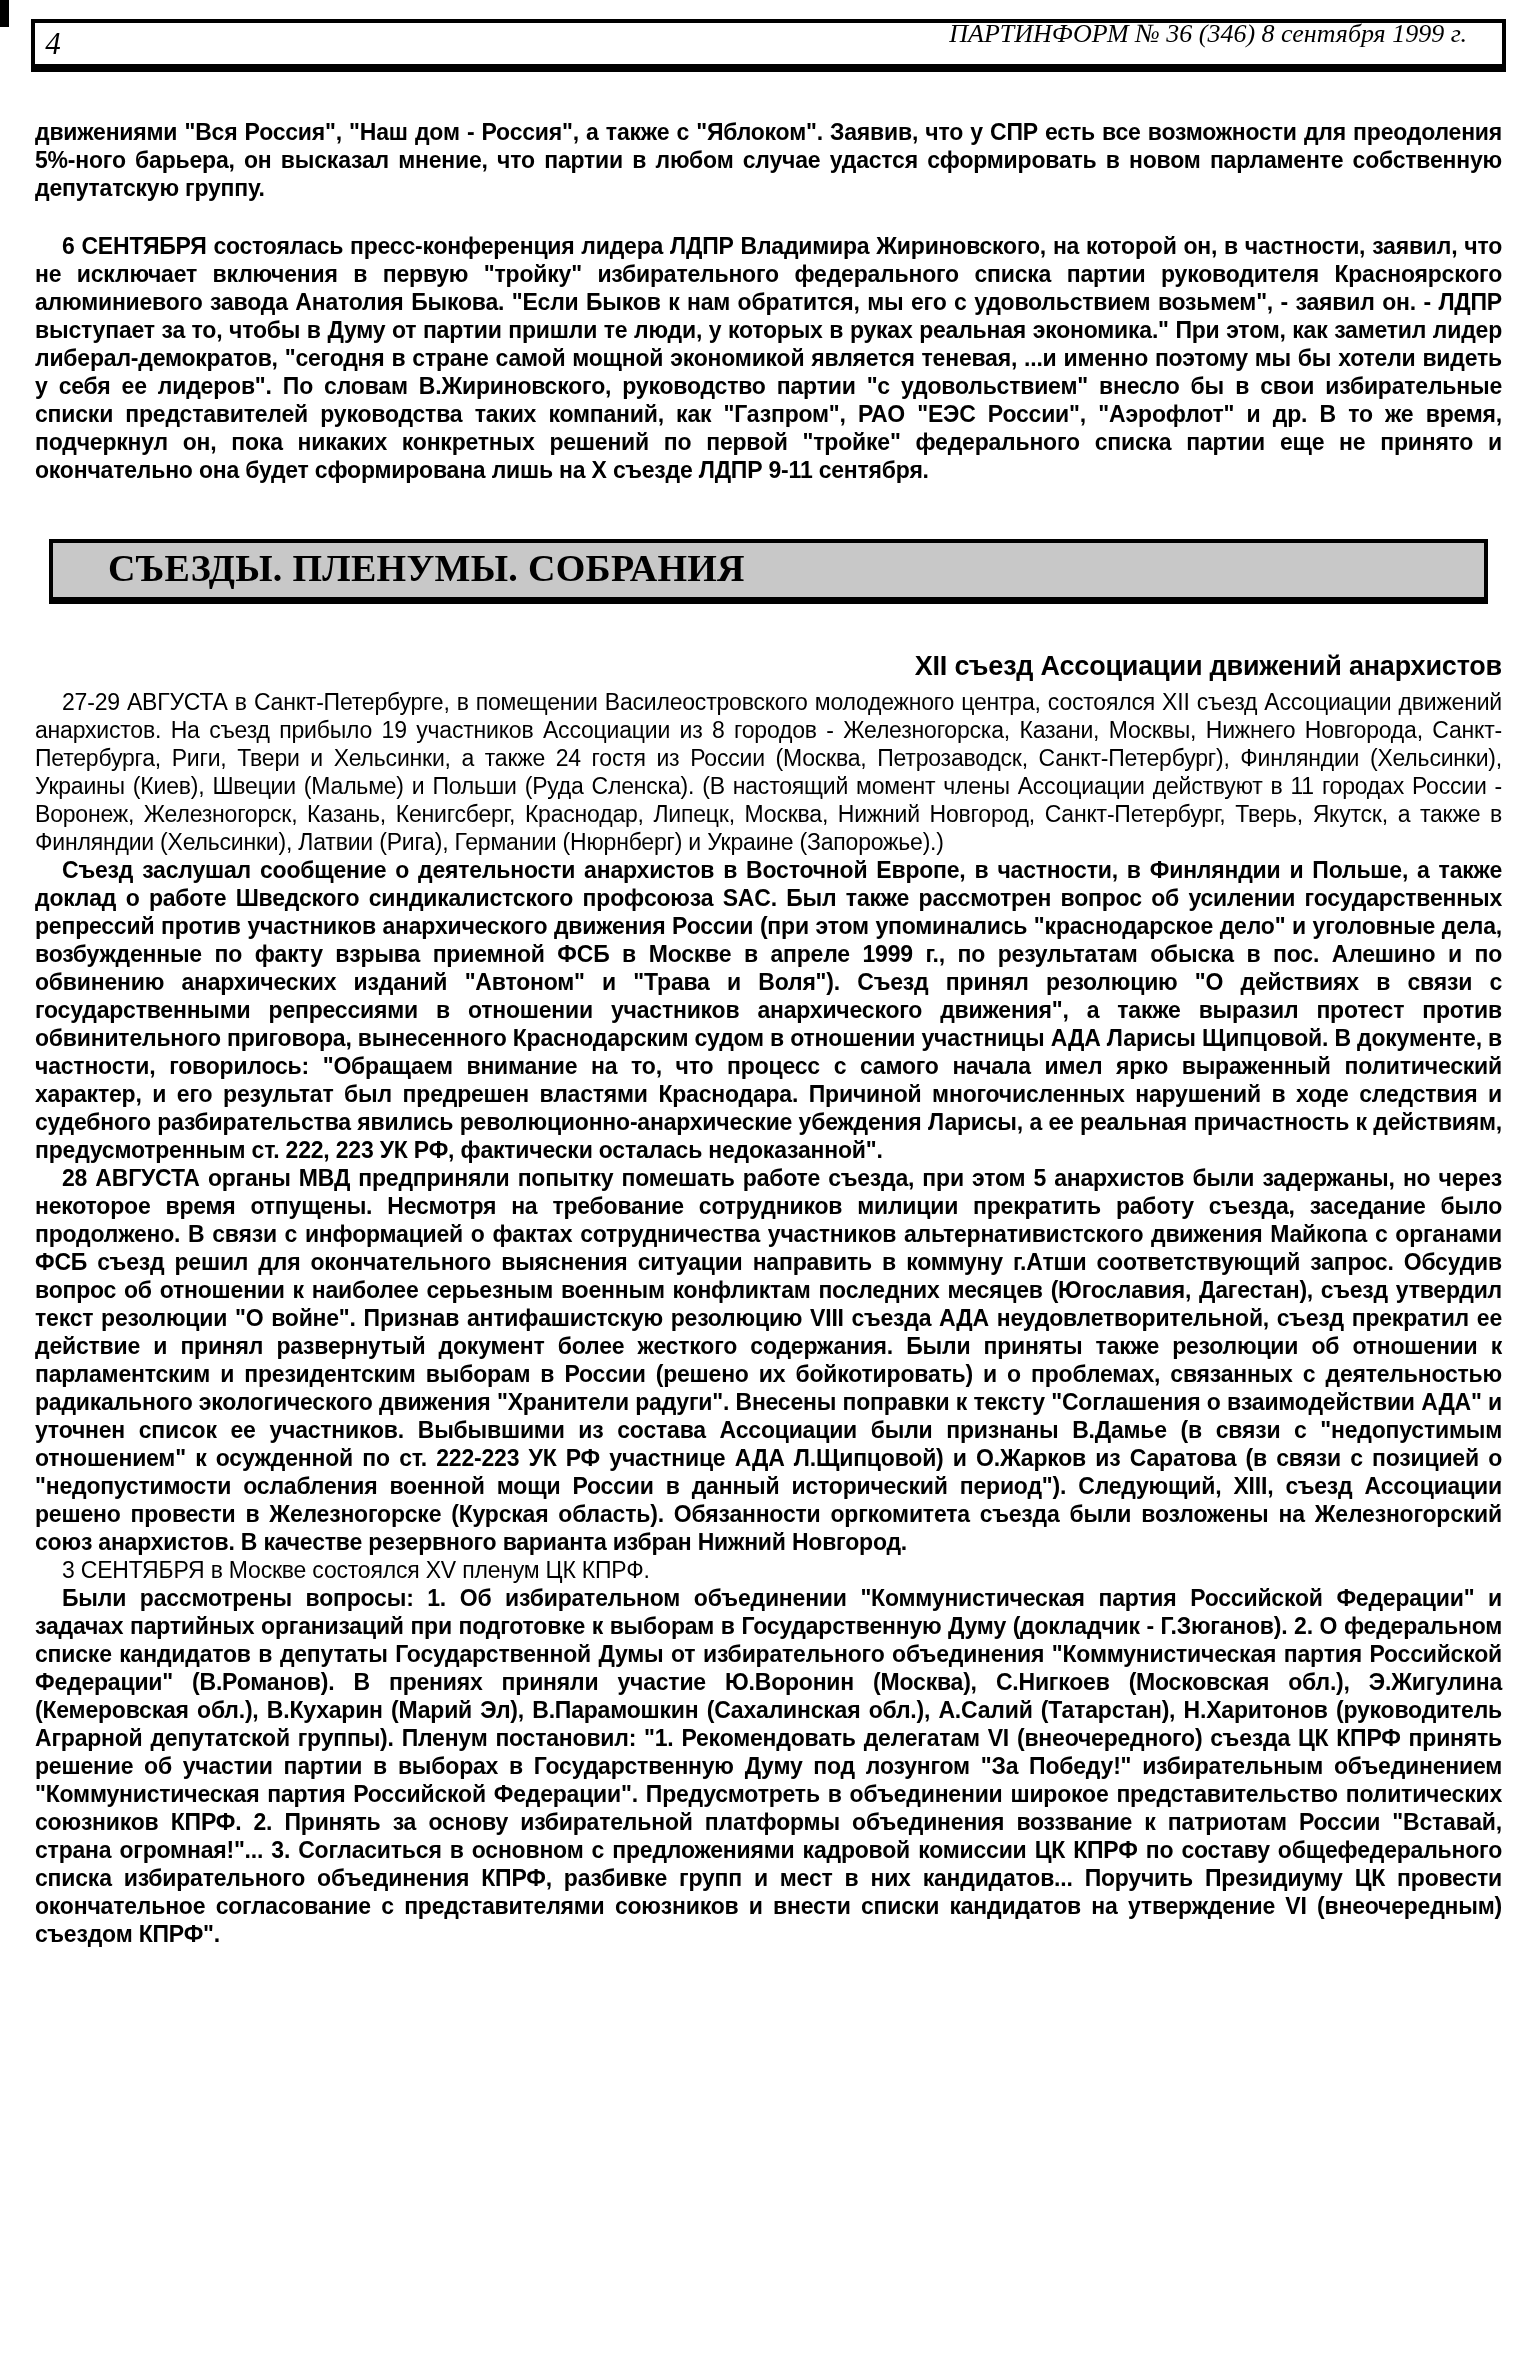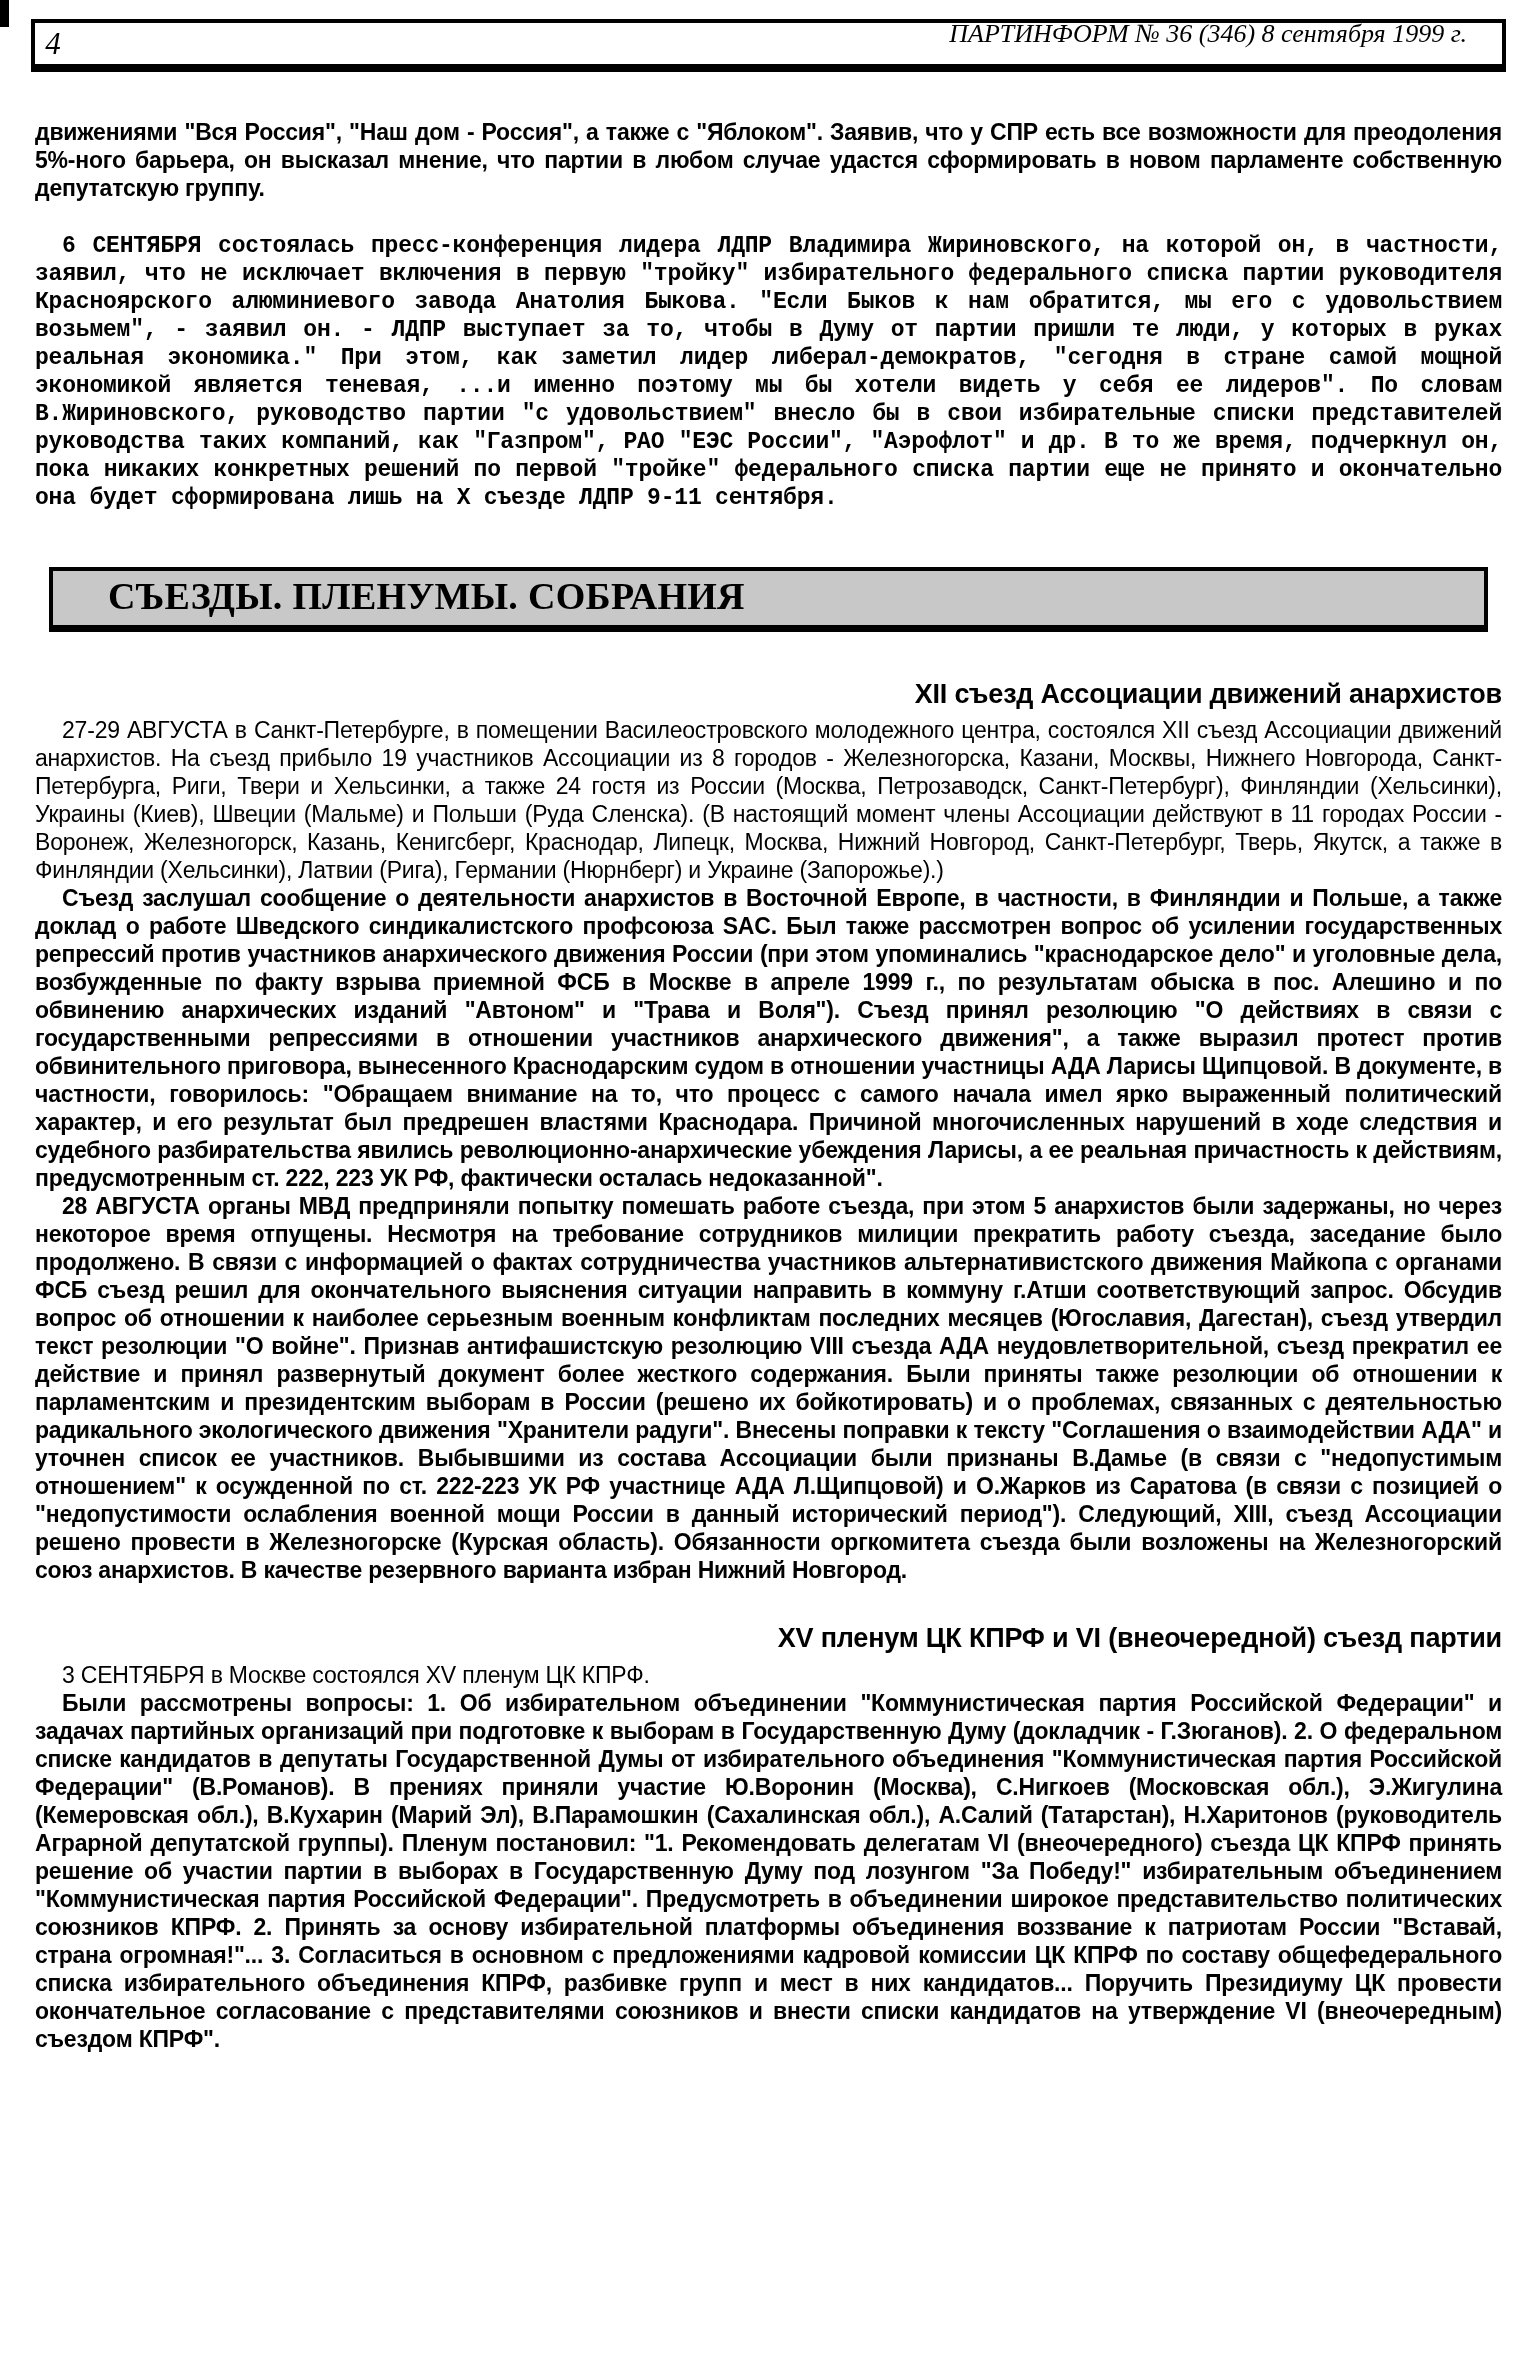--- a/index.html
+++ b/index.html
@@ -52,21 +52,21 @@
     font-size: 23px;
     line-height: 28px;
     letter-spacing: -0.2px;
     text-align: justify;
     font-stretch: condensed;
   }
   .content p { margin: 0; }
   .para.cont { text-indent: 0; }
   .para.ind { text-indent: 27px; }
   .para.reg { font-weight: 400; }
-  .gap-top { margin-top: 29.5px !important; font-family: Liberation Mono, monospace; }
+  .gap-top { margin-top: 29.5px !important; }
   
   .section-bar {
     margin: 55px 14px 0 14px;
     background: #c8c8c8;
     border: 4.5px solid #000;
     border-bottom-width: 7px;
     padding: 5.1px 13px 7.7px 55px;
     text-align: left;
     text-indent: 0;
   }
@@ -112,21 +112,20 @@
     </div>
 
     <h2 class="article-heading">XII съезд Ассоциации движений анархистов</h2>
 
     <p class="para reg ind">27-29 АВГУСТА в Санкт-Петербурге, в помещении Василеостровского молодежного центра, состоялся XII съезд Ассоциации движений анархистов. На съезд прибыло 19 участников Ассоциации из 8 городов - Железногорска, Казани, Москвы, Нижнего Новгорода, Санкт-Петербурга, Риги, Твери и Хельсинки, а также 24 гостя из России (Москва, Петрозаводск, Санкт-Петербург), Финляндии (Хельсинки), Украины (Киев), Швеции (Мальме) и Польши (Руда Сленска). (В настоящий момент члены Ассоциации действуют в 11 городах России - Воронеж, Железногорск, Казань, Кенигсберг, Краснодар, Липецк, Москва, Нижний Новгород, Санкт-Петербург, Тверь, Якутск, а также в Финляндии (Хельсинки), Латвии (Рига), Германии (Нюрнберг) и Украине (Запорожье).)</p>
 
     <p class="para ind">Съезд заслушал сообщение о деятельности анархистов в Восточной Европе, в частности, в Финляндии и Польше, а также доклад о работе Шведского синдикалистского профсоюза SAC. Был также рассмотрен вопрос об усилении государственных репрессий против участников анархического движения России (при этом упоминались "краснодарское дело" и уголовные дела, возбужденные по факту взрыва приемной ФСБ в Москве в апреле 1999 г., по результатам обыска в пос. Алешино и по обвинению анархических изданий "Автоном" и "Трава и Воля"). Съезд принял резолюцию "О действиях в связи с государственными репрессиями в отношении участников анархического движения", а также выразил протест против обвинительного приговора, вынесенного Краснодарским судом в отношении участницы АДА Ларисы Щипцовой. В документе, в частности, говорилось: "Обращаем внимание на то, что процесс с самого начала имел ярко выраженный политический характер, и его результат был предрешен властями Краснодара. Причиной многочисленных нарушений в ходе следствия и судебного разбирательства явились революционно-анархические убеждения Ларисы, а ее реальная причастность к действиям, предусмотренным ст. 222, 223 УК РФ, фактически осталась недоказанной".</p>
 
     <p class="para ind">28 АВГУСТА органы МВД предприняли попытку помешать работе съезда, при этом 5 анархистов были задержаны, но через некоторое время отпущены. Несмотря на требование сотрудников милиции прекратить работу съезда, заседание было продолжено. В связи с информацией о фактах сотрудничества участников альтернативистского движения Майкопа с органами ФСБ съезд решил для окончательного выяснения ситуации направить в коммуну г.Атши соответствующий запрос. Обсудив вопрос об отношении к наиболее серьезным военным конфликтам последних месяцев (Югославия, Дагестан), съезд утвердил текст резолюции "О войне". Признав антифашистскую резолюцию VIII съезда АДА неудовлетворительной, съезд прекратил ее действие и принял развернутый документ более жесткого содержания. Были приняты также резолюции об отношении к парламентским и президентским выборам в России (решено их бойкотировать) и о проблемах, связанных с деятельностью радикального экологического движения "Хранители радуги". Внесены поправки к тексту "Соглашения о взаимодействии АДА" и уточнен список ее участников. Выбывшими из состава Ассоциации были признаны В.Дамье (в связи с "недопустимым отношением" к осужденной по ст. 222-223 УК РФ участнице АДА Л.Щипцовой) и О.Жарков из Саратова (в связи с позицией о "недопустимости ослабления военной мощи России в данный исторический период"). Следующий, XIII, съезд Ассоциации решено провести в Железногорске (Курская область). Обязанности оргкомитета съезда были возложены на Железногорский союз анархистов. В качестве резервного варианта избран Нижний Новгород.</p>
 
-    <h2 class="article-heading second">XV пленум ЦК КПРФ и VI (внеочередной) съезд партии</h2>
 
     <p class="para reg ind">3 СЕНТЯБРЯ в Москве состоялся XV пленум ЦК КПРФ.</p>
 
     <p class="para ind">Были рассмотрены вопросы: 1. Об избирательном объединении "Коммунистическая партия Российской Федерации" и задачах партийных организаций при подготовке к выборам в Государственную Думу (докладчик - Г.Зюганов). 2. О федеральном списке кандидатов в депутаты Государственной Думы от избирательного объединения "Коммунистическая партия Российской Федерации" (В.Романов). В прениях приняли участие Ю.Воронин (Москва), С.Нигкоев (Московская обл.), Э.Жигулина (Кемеровская обл.), В.Кухарин (Марий Эл), В.Парамошкин (Сахалинская обл.), А.Салий (Татарстан), Н.Харитонов (руководитель Аграрной депутатской группы). Пленум постановил: "1. Рекомендовать делегатам VI (внеочередного) съезда ЦК КПРФ принять решение об участии партии в выборах в Государственную Думу под лозунгом "За Победу!" избирательным объединением "Коммунистическая партия Российской Федерации". Предусмотреть в объединении широкое представительство политических союзников КПРФ. 2. Принять за основу избирательной платформы объединения воззвание к патриотам России "Вставай, страна огромная!"... 3. Согласиться в основном с предложениями кадровой комиссии ЦК КПРФ по составу общефедерального списка избирательного объединения КПРФ, разбивке групп и мест в них кандидатов... Поручить Президиуму ЦК провести окончательное согласование с представителями союзников и внести списки кандидатов на утверждение VI (внеочередным) съездом КПРФ".</p>
 
   </main>
 </div>
 
 
 </body></html>

